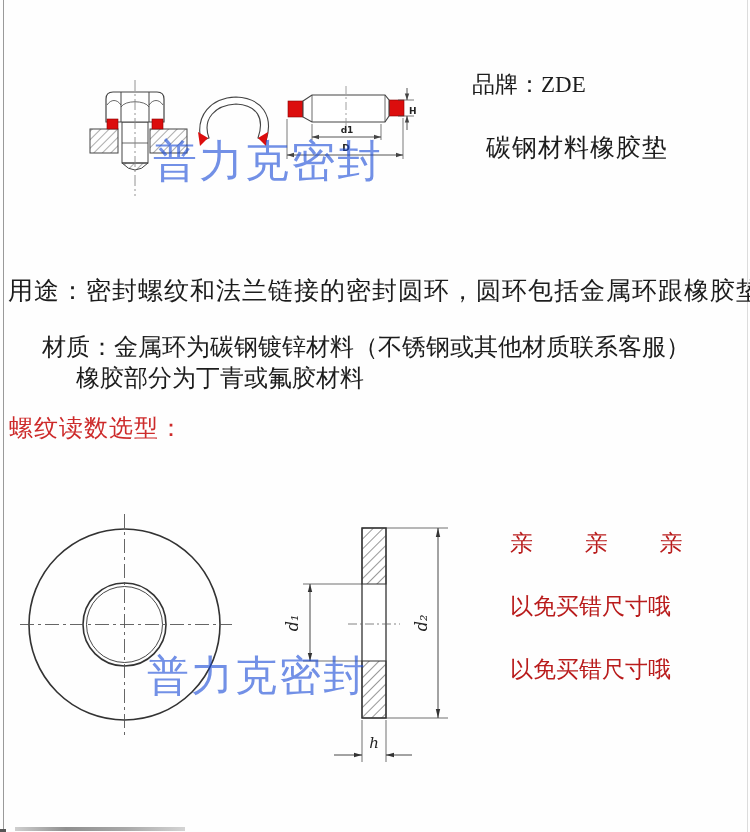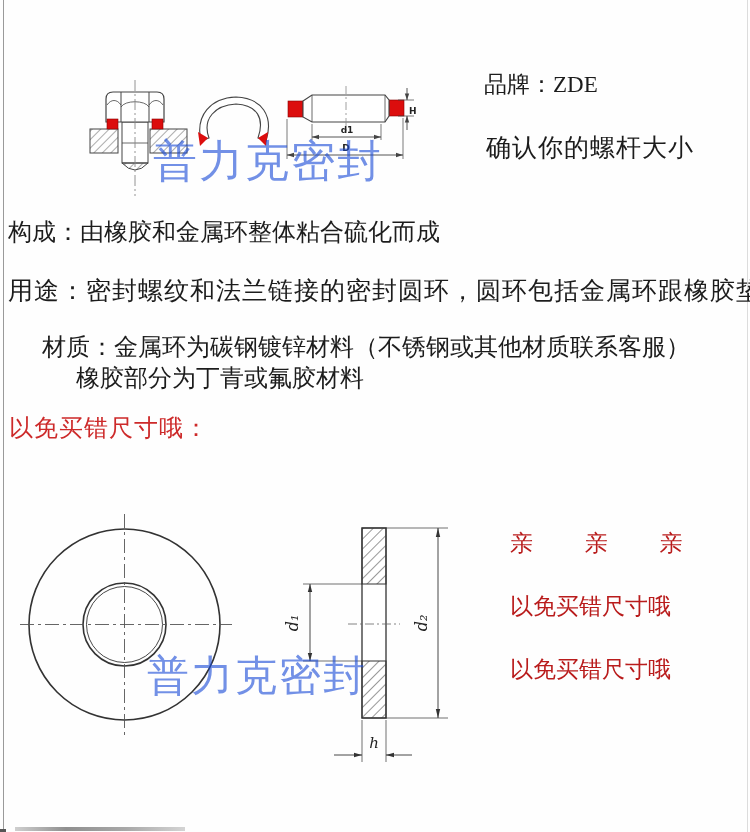--- a/index.html
+++ b/index.html
@@ -4,21 +4,21 @@
 <style>
   html,body{margin:0;padding:0;background:#ffffff;}
   .canvas{
     position:relative;width:750px;height:832px;background:#fefefe;overflow:hidden;
     font-family:"Liberation Serif","DejaVu Serif",serif;color:#1c1c1c;
   }
   .edge{position:absolute;top:0;height:100%;width:1px;}
   .edge.left{left:3px;background:#9a9a9a;}
   .edge.right{left:747px;background:#dcdcdc;}
   .txt{position:absolute;white-space:nowrap;line-height:1.15;}
-  .brand{left:484px;top:72px;font-size:23px;}
+  .brand{left:472px;top:72px;font-size:23px;}
   .product{left:486px;top:134px;font-size:25px;letter-spacing:1px;}
   .spec1{left:8px;top:219px;font-size:24px;}
   .spec2{left:8px;top:277px;font-size:25px;letter-spacing:1px;}
   .spec3{left:8px;top:334px;font-size:24px;margin-left:34px;}
   .spec4{left:76px;top:365px;font-size:24px;}
   .heading{left:9px;top:415px;font-size:24px;color:#cd2a2a;letter-spacing:1px;}
   .notice{position:absolute;left:510px;top:528px;color:#b91c1c;font-size:23px;}
   .notice div{margin-bottom:32px;white-space:nowrap;}
   .notice .sp{letter-spacing:23px;}
   .wm{position:absolute;color:#1d4ed8;opacity:.62;z-index:6;pointer-events:none;
@@ -100,28 +100,27 @@
       <polygon points="407,116 404.8,122.5 409.2,122.5" fill="#444"></polygon>
       <line x1="398" y1="100" x2="414" y2="100" stroke="#444" stroke-width="0.7"></line>
       <line x1="398" y1="116" x2="414" y2="116" stroke="#444" stroke-width="0.7"></line>
       <text x="409" y="114" class="dimlab">H</text>
     </g>
   </svg>
 
   <div class="wm top">普力克密封</div>
 
   <div class="txt brand">品牌：ZDE</div>
-  <div class="txt product">确认你的螺杆大小</div>
+  <div class="txt product">碳钢材料橡胶垫</div>
 
-  <div class="txt spec1">构成：由橡胶和金属环整体粘合硫化而成</div>
   <div class="txt spec2">用途：密封螺纹和法兰链接的密封圆环，圆环包括金属环跟橡胶垫</div>
   <div class="txt spec3">材质：金属环为碳钢镀锌材料（不锈钢或其他材质联系客服）</div>
   <div class="txt spec4">橡胶部分为丁青或氟胶材料</div>
 
-  <div class="txt heading">以免买错尺寸哦：</div>
+  <div class="txt heading">螺纹读数选型：</div>
 
   <svg style="left:10px;top:500px;" width="250" height="250" viewBox="10 500 250 250">
     <circle cx="124.5" cy="624.5" r="95.5" fill="none" stroke="#333" stroke-width="1.6"></circle>
     <circle cx="124.5" cy="624.5" r="41.5" fill="none" stroke="#333" stroke-width="1.6"></circle>
     <circle cx="124.5" cy="624.5" r="38" fill="none" stroke="#333" stroke-width="0.9"></circle>
     <line x1="124.5" y1="514" x2="124.5" y2="736" stroke="#555" stroke-width="0.9" stroke-dasharray="14 4 3 4"></line>
     <line x1="20" y1="624.5" x2="232" y2="624.5" stroke="#555" stroke-width="0.9" stroke-dasharray="14 4 3 4"></line>
   </svg>
 
   <svg style="left:270px;top:500px;" width="190" height="285" viewBox="270 500 190 285">

